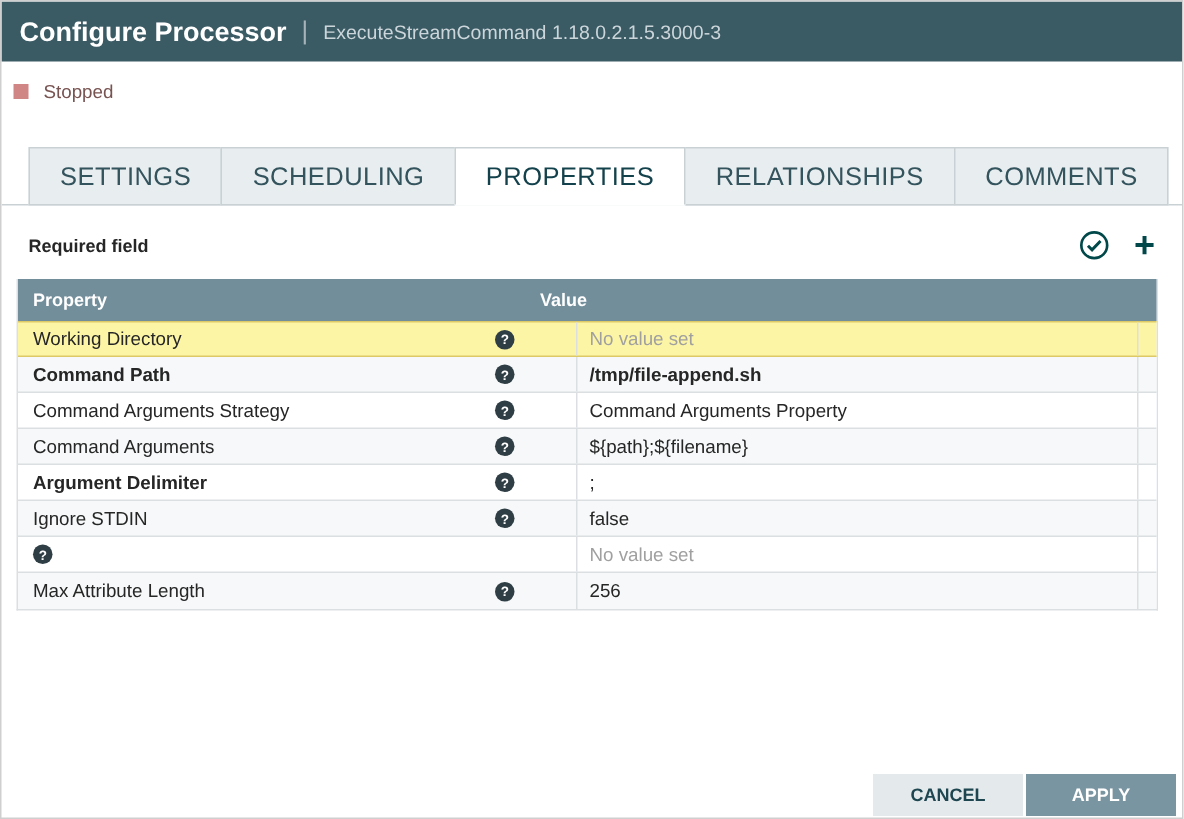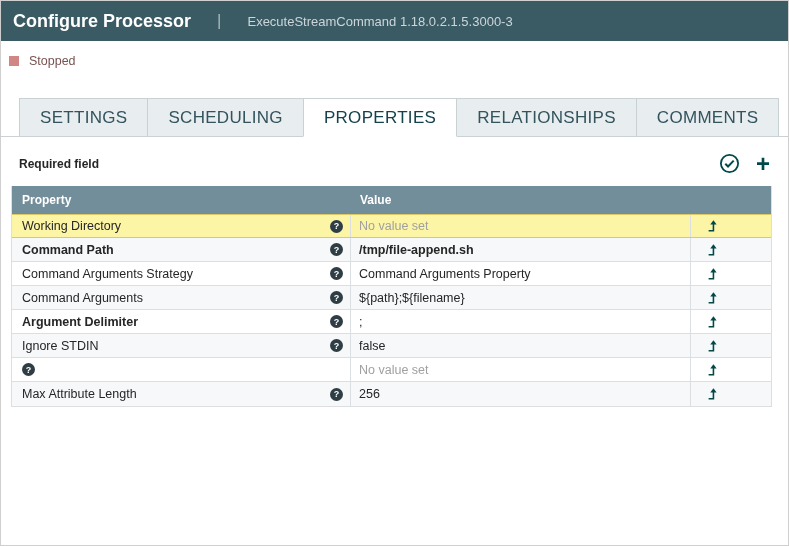--- a/index.html
+++ b/index.html
@@ -12,21 +12,21 @@
     --stopped-text:#775351;
     --apply-bg:#7a95a2;
     --cancel-bg:#e4e9ec;
     --row-border:#dcdfe2;
   }
   *{margin:0;padding:0;box-sizing:border-box;}
   body{font-family:"Liberation Sans",sans-serif;background:#fff;}
   .dialog{position:relative;width:789px;height:546px;background:#fff;border:1px solid #cfcfcf;overflow:hidden;}
 
   
-  .dlg-header{height:40px;background:var(--header-bg);display:flex;align-items:center;padding:0 12px;gap:26px;}
+  .dlg-header{height:40px;background:var(--header-bg);display:flex;align-items:center;padding:0 12px;gap:10px;}
   .dlg-title{color:#fff;font-size:18px;font-weight:bold;}
   .dlg-sep{color:rgba(255,255,255,.55);font-size:17px;font-weight:300;}
   .dlg-subtitle{color:#ccd6da;font-size:13px;}
 
   
   .status-bar{display:flex;align-items:center;gap:10px;padding:13px 8px 8px 8px;}
   .stop-icon{width:10px;height:10px;background:var(--stopped-icon);display:inline-block;}
   .status-label{font-size:12.5px;color:var(--stopped-text);}
 
   
@@ -41,21 +41,21 @@
   .toolbar-icons{margin-left:auto;display:flex;align-items:center;gap:16px;color:var(--accent);}
   .icon-btn{cursor:pointer;display:inline-flex;align-items:center;color:var(--accent);}
   .plus-glyph{font-size:24px;font-weight:bold;line-height:20px;}
 
   
   .ptable{margin:0 16px 0 10px;border:1px solid var(--row-border);border-top:none;}
   .thead{display:grid;grid-template-columns:338px 340px 1fr;background:var(--table-header-bg);color:#fff;
          font-size:12px;font-weight:bold;height:28px;line-height:28px;}
   .thead .hcell{padding-left:10px;}
   .trow{display:grid;grid-template-columns:338px 340px 1fr;height:24px;border-bottom:1px solid var(--row-border);
-        font-size:12.5px;color:#262626;align-items:center;background:#fff;}
+        font-size:12.5px;color:#262626;align-items:center;background:#fff;gap:34px;}
   .trow:last-child{border-bottom:none;}
   .trow.alt{background:#f6f8f9;}
   .trow.selected{background:var(--selected-row-bg);border-top:1px solid var(--selected-row-border);
                  border-bottom:1px solid var(--selected-row-border);}
   .cell{height:100%;display:flex;align-items:center;overflow:hidden;}
   .cell.prop{justify-content:space-between;padding:0 7px 0 10px;}
   .pname{white-space:nowrap;}
   .trow.required .pname{font-weight:bold;}
   .help{flex:0 0 auto;width:13px;height:13px;border-radius:50%;background:#2f3e45;color:#fff;font-size:9px;
         font-weight:bold;display:inline-flex;align-items:center;justify-content:center;cursor:pointer;}
@@ -258,14 +258,18 @@
           <svg viewBox="0 0 16 16" width="14" height="14" aria-hidden="true">
             <path d="M3 13.4 H8.5 V5.6" fill="none" stroke="currentColor" stroke-width="1.8"></path>
             <path d="M8.5 1.4 L4.9 6.2 H12.1 Z" fill="currentColor"></path>
           </svg>
         </span>
       </div>
     </div>
       </div>
   </div>
 
+  <div class="footer">
+    <button class="btn cancel">CANCEL</button>
+    <button class="btn apply">APPLY</button>
+  </div>
 
 </div>
 
 </body></html>

